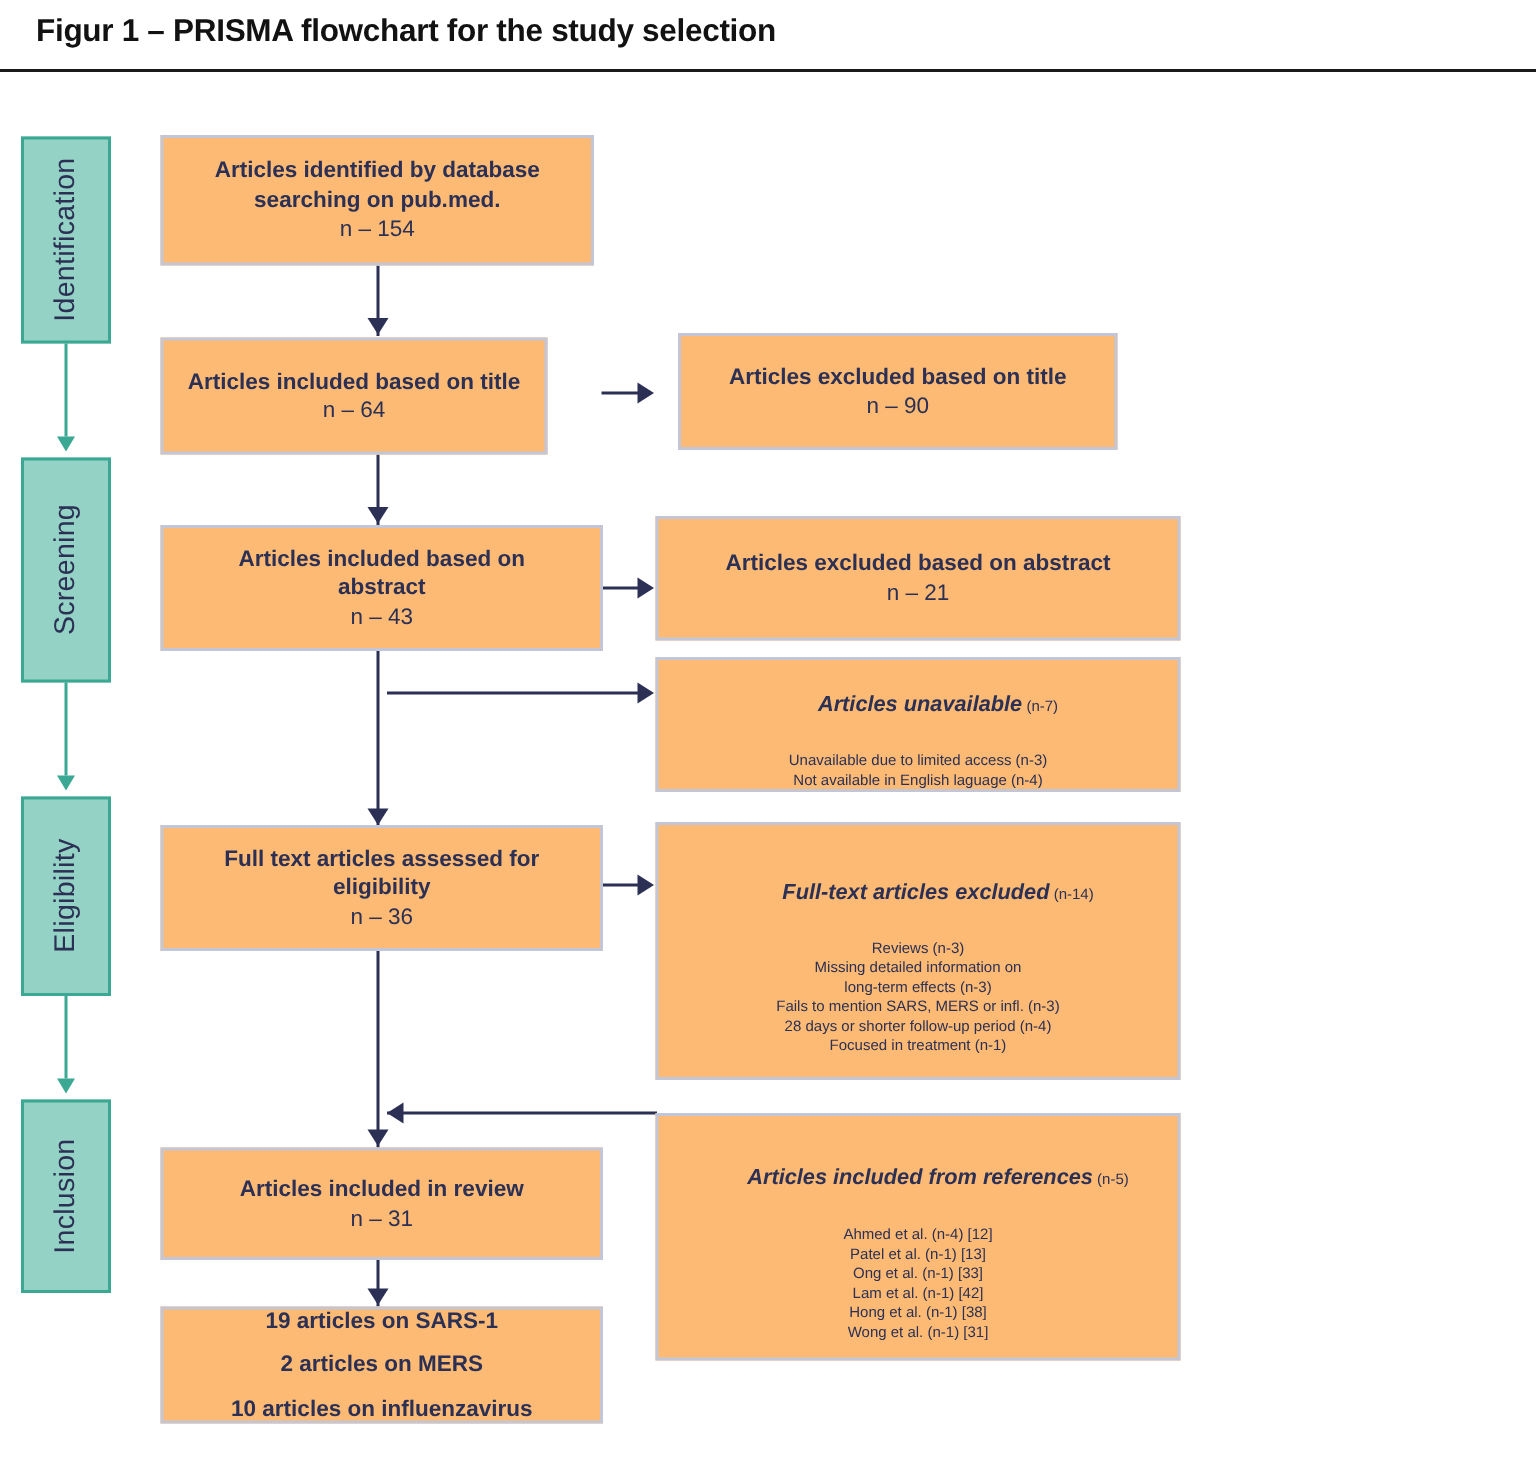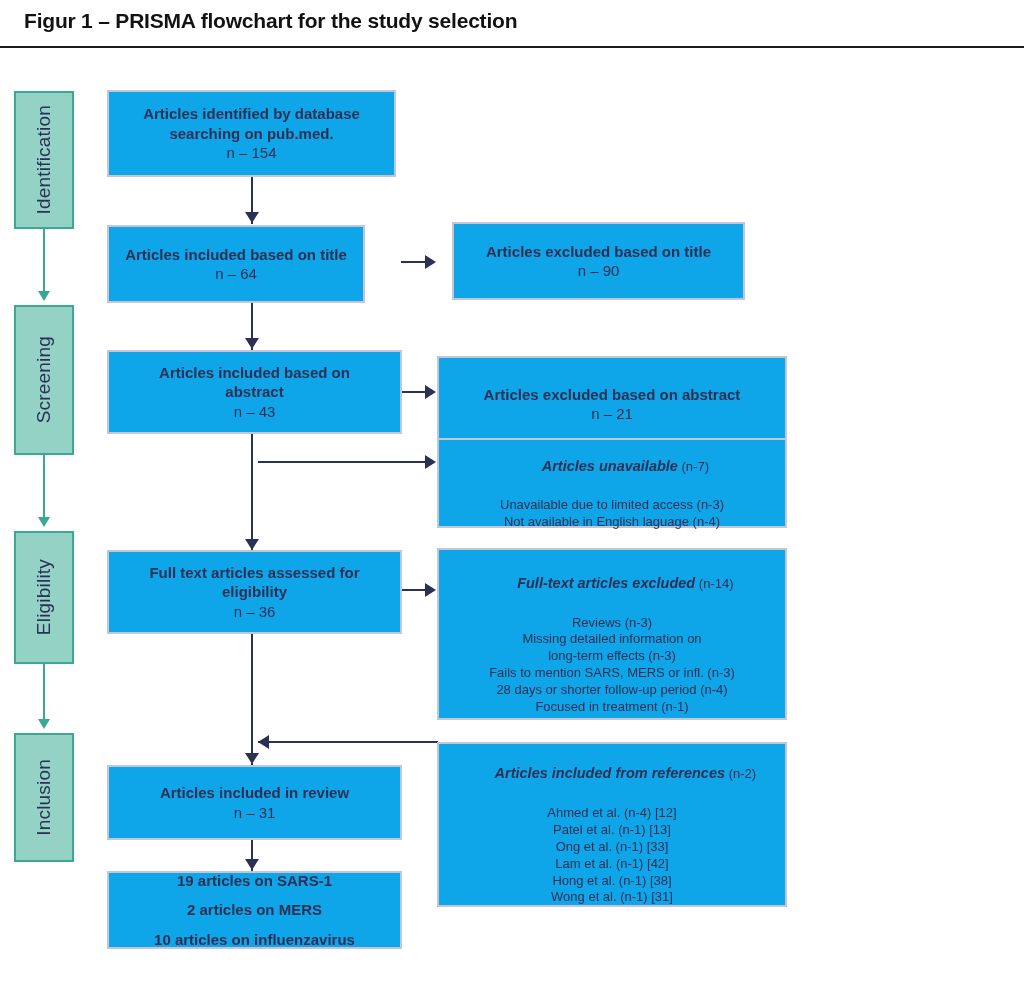--- a/index.html
+++ b/index.html
@@ -56,39 +56,39 @@
     font-size: 19px;
     font-weight: 400;
     color: #2b3054;
     white-space: nowrap;
     letter-spacing: 0.2px;
   }
 
   
   .node {
     position: absolute;
-    background: #0ea5e9;
+    background: #fdba74;
     border: 2px solid #c3c6d6;
     box-sizing: border-box;
     display: flex;
     flex-direction: column;
     align-items: center;
     justify-content: center;
     text-align: center;
     padding: 4px 8px;
     line-height: 1.30;
   }
   .node .ln {
     display: block;
     white-space: pre-wrap;
   }
   .b  { font-weight: bold; font-size: 15px; color: #2b3054; }
   .r  { font-weight: 400;  font-size: 15px; color: #2b3054; }
   .b14 { font-weight: bold; font-size: 14.5px; color: #2b3054; font-style: italic; }
-  .r14 { font-weight: 400;  font-size: 13px; color: #2b3054; }
+  .r14 { font-weight: 400;  font-size: 10px; color: #2b3054; }
   .spaced .ln { margin: 5px 0; }
 
   
   .vline, .hline {
     position: absolute;
     background: #2b3054;
   }
   .vline { width: 2px; }
   .hline { height: 2px; }
   .vline.teal, .hline.teal { background: #3aa893; }
@@ -211,21 +211,21 @@
     <span class="ln b">19 articles on SARS-1</span>
     <span class="ln b">2 articles on MERS</span>
     <span class="ln b">10 articles on influenzavirus</span>
   </div>
 
   <div class="node" style="left:437px; top:222px; width:293px; height:78px;margin-left:15px;">
     <span class="ln b">Articles excluded based on title</span>
     <span class="ln r">n – 90</span>
   </div>
 
-  <div class="node" style="left:437px; top:356px; width:350px; height:96px;text-align:center;">
+  <div class="node" style="left:437px; top:344px; width:350px; height:83px;text-align:center;">
     <span class="ln b">Articles excluded based on abstract</span>
     <span class="ln r">n – 21</span>
   </div>
 
   <div class="node" style="left:437px; top:438px; width:350px; height:90px;">
     <span class="ln">
       <span class="b14">Articles unavailable</span><span class="r14"> (n-7)</span>
     </span>
     <span class="ln r14">Unavailable due to limited access (n-3)</span>
     <span class="ln r14">Not available in English laguage (n-4)</span>
@@ -238,21 +238,21 @@
     <span class="ln r14">Reviews (n-3)</span>
     <span class="ln r14">Missing detailed information on</span>
     <span class="ln r14">long-term effects (n-3)</span>
     <span class="ln r14">Fails to mention SARS, MERS or infl. (n-3)</span>
     <span class="ln r14">28 days or shorter follow-up period (n-4)</span>
     <span class="ln r14">Focused in treatment (n-1)</span>
   </div>
 
   <div class="node" style="left:437px; top:742px; width:350px; height:165px;">
     <span class="ln">
-      <span class="b14">Articles included from references</span><span class="r14"> (n-2)</span>
+      <span class="b14">Articles included from references</span><span class="r14"> (n-5)</span>
     </span>
     <span class="ln r14">Ahmed et al. (n-4) [12]</span>
     <span class="ln r14">Patel et al. (n-1) [13]</span>
     <span class="ln r14">Ong et al. (n-1) [33]</span>
     <span class="ln r14">Lam et al. (n-1) [42]</span>
     <span class="ln r14">Hong et al. (n-1) [38]</span>
     <span class="ln r14">Wong et al. (n-1) [31]</span>
   </div>
 
 </div>

